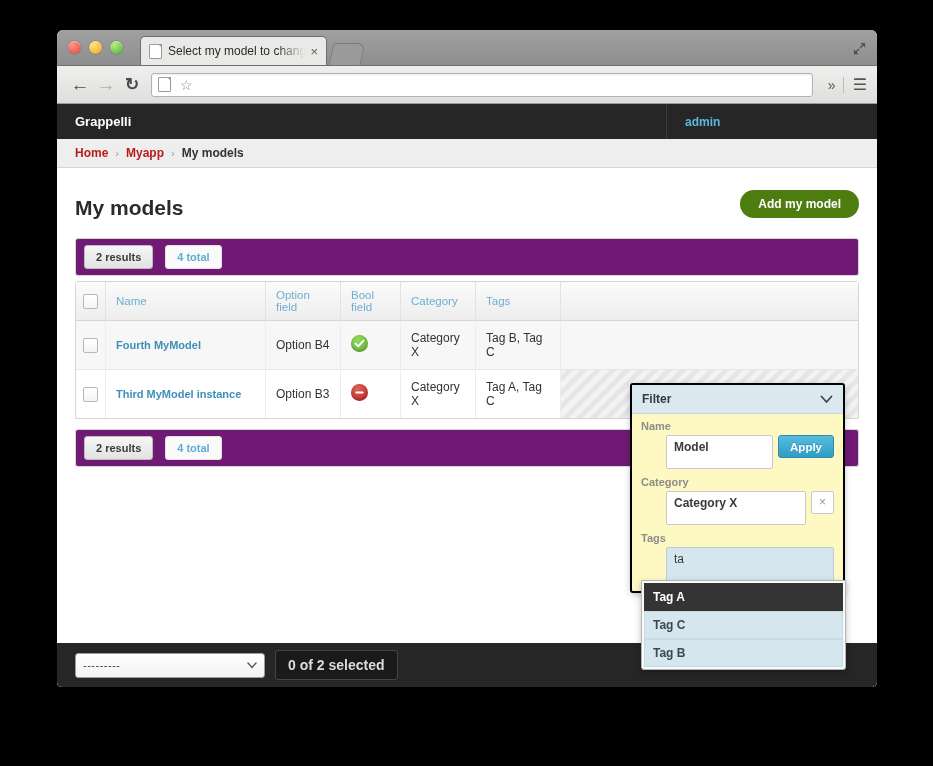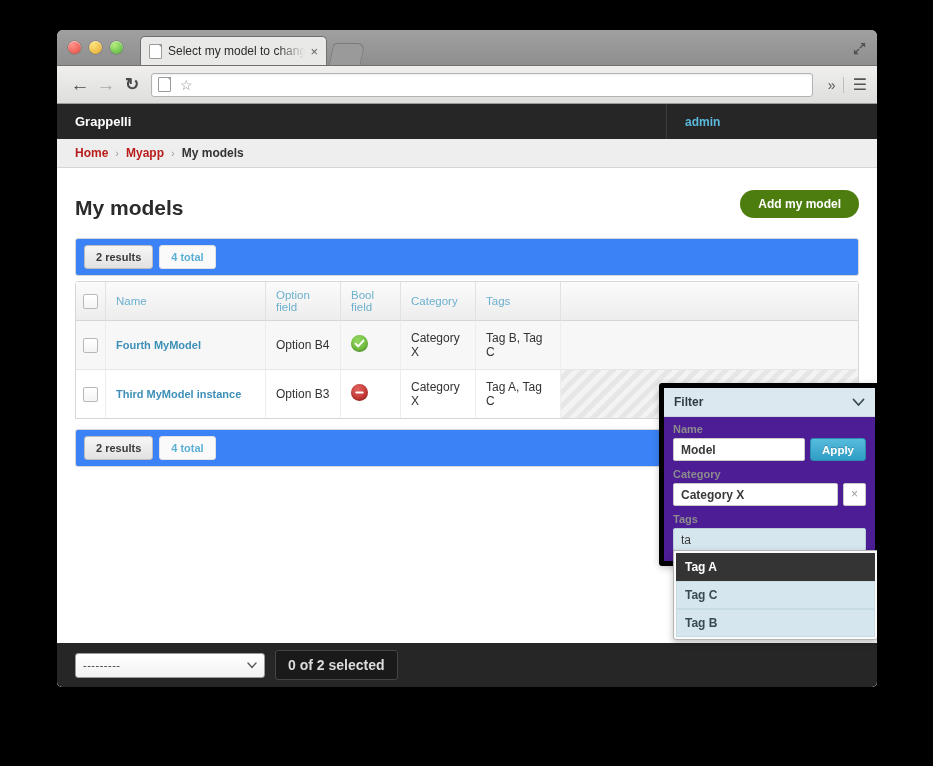--- a/index.html
+++ b/index.html
@@ -240,29 +240,29 @@
     color: #fff;
     font-size: 12px;
     font-weight: bold;
     border-radius: 14px;
     padding: 7px 18px;
     border: none;
     font-family: inherit;
   }
 
   .toolbar {
-    background: #3b82f6;
+    background: #701a75;
     border: 1px solid #d6d6d6;
     border-radius: 3px;
     height: 38px;
     display: flex;
     align-items: center;
     padding: 0 8px;
     box-sizing: border-box;
-    gap: 6px;
+    gap: 12px;
     margin-bottom: 5px;
   }
   .pill {
     font-size: 11px;
     font-weight: bold;
     padding: 5px 11px;
     border-radius: 3px;
     border: 1px solid transparent;
   }
   .pill.active {
@@ -338,25 +338,25 @@
   .stripes {
     background-image: repeating-linear-gradient(
       -45deg,
       #f3f3f3 0px, #f3f3f3 5px,
       #e6e6e6 5px, #e6e6e6 10px);
   }
 
   
   .filter-panel {
     position: absolute;
-    left: 602px;
+    left: 573px;
     top: 215px;
     width: 211px;
-    background: #4c1d95;
-    border: 5px solid #000000;
+    background: #fef9c3;
+    border: 2px solid #000000;
     border-radius: 3px;
     box-shadow: 0 2px 7px rgba(0,0,0,.22);
     z-index: 20;
   }
   .filter-head {
     background: #dbe8ef;
     border-bottom: 1px solid #c9d6dd;
     height: 29px;
     display: flex;
     align-items: center;
@@ -375,29 +375,30 @@
     color: #8c8c8c;
     display: block;
     margin-bottom: 3px;
   }
   .frow { display: flex; gap: 5px; align-items: stretch; }
   .finput {
     flex: 1;
     background: #fff;
     border: 1px solid #c9c9c9;
     border-radius: 2px;
-    height: 23px;
+    height: 34px;
     line-height: 23px;
     padding: 0 7px;
     font-size: 12px;
     font-weight: bold;
     color: #3a3a3a;
     box-sizing: border-box;
     overflow: hidden;
     white-space: nowrap;
+    margin-left: 25px;
   }
   .finput.focused {
     background: #d6e6ee;
     border-color: #b7ced9;
     font-weight: normal;
     color: #3a3a3a;
   }
   .apply-btn {
     background: linear-gradient(#57bcdd, #2f9dc4);
     border: 1px solid #2b8cb0;

